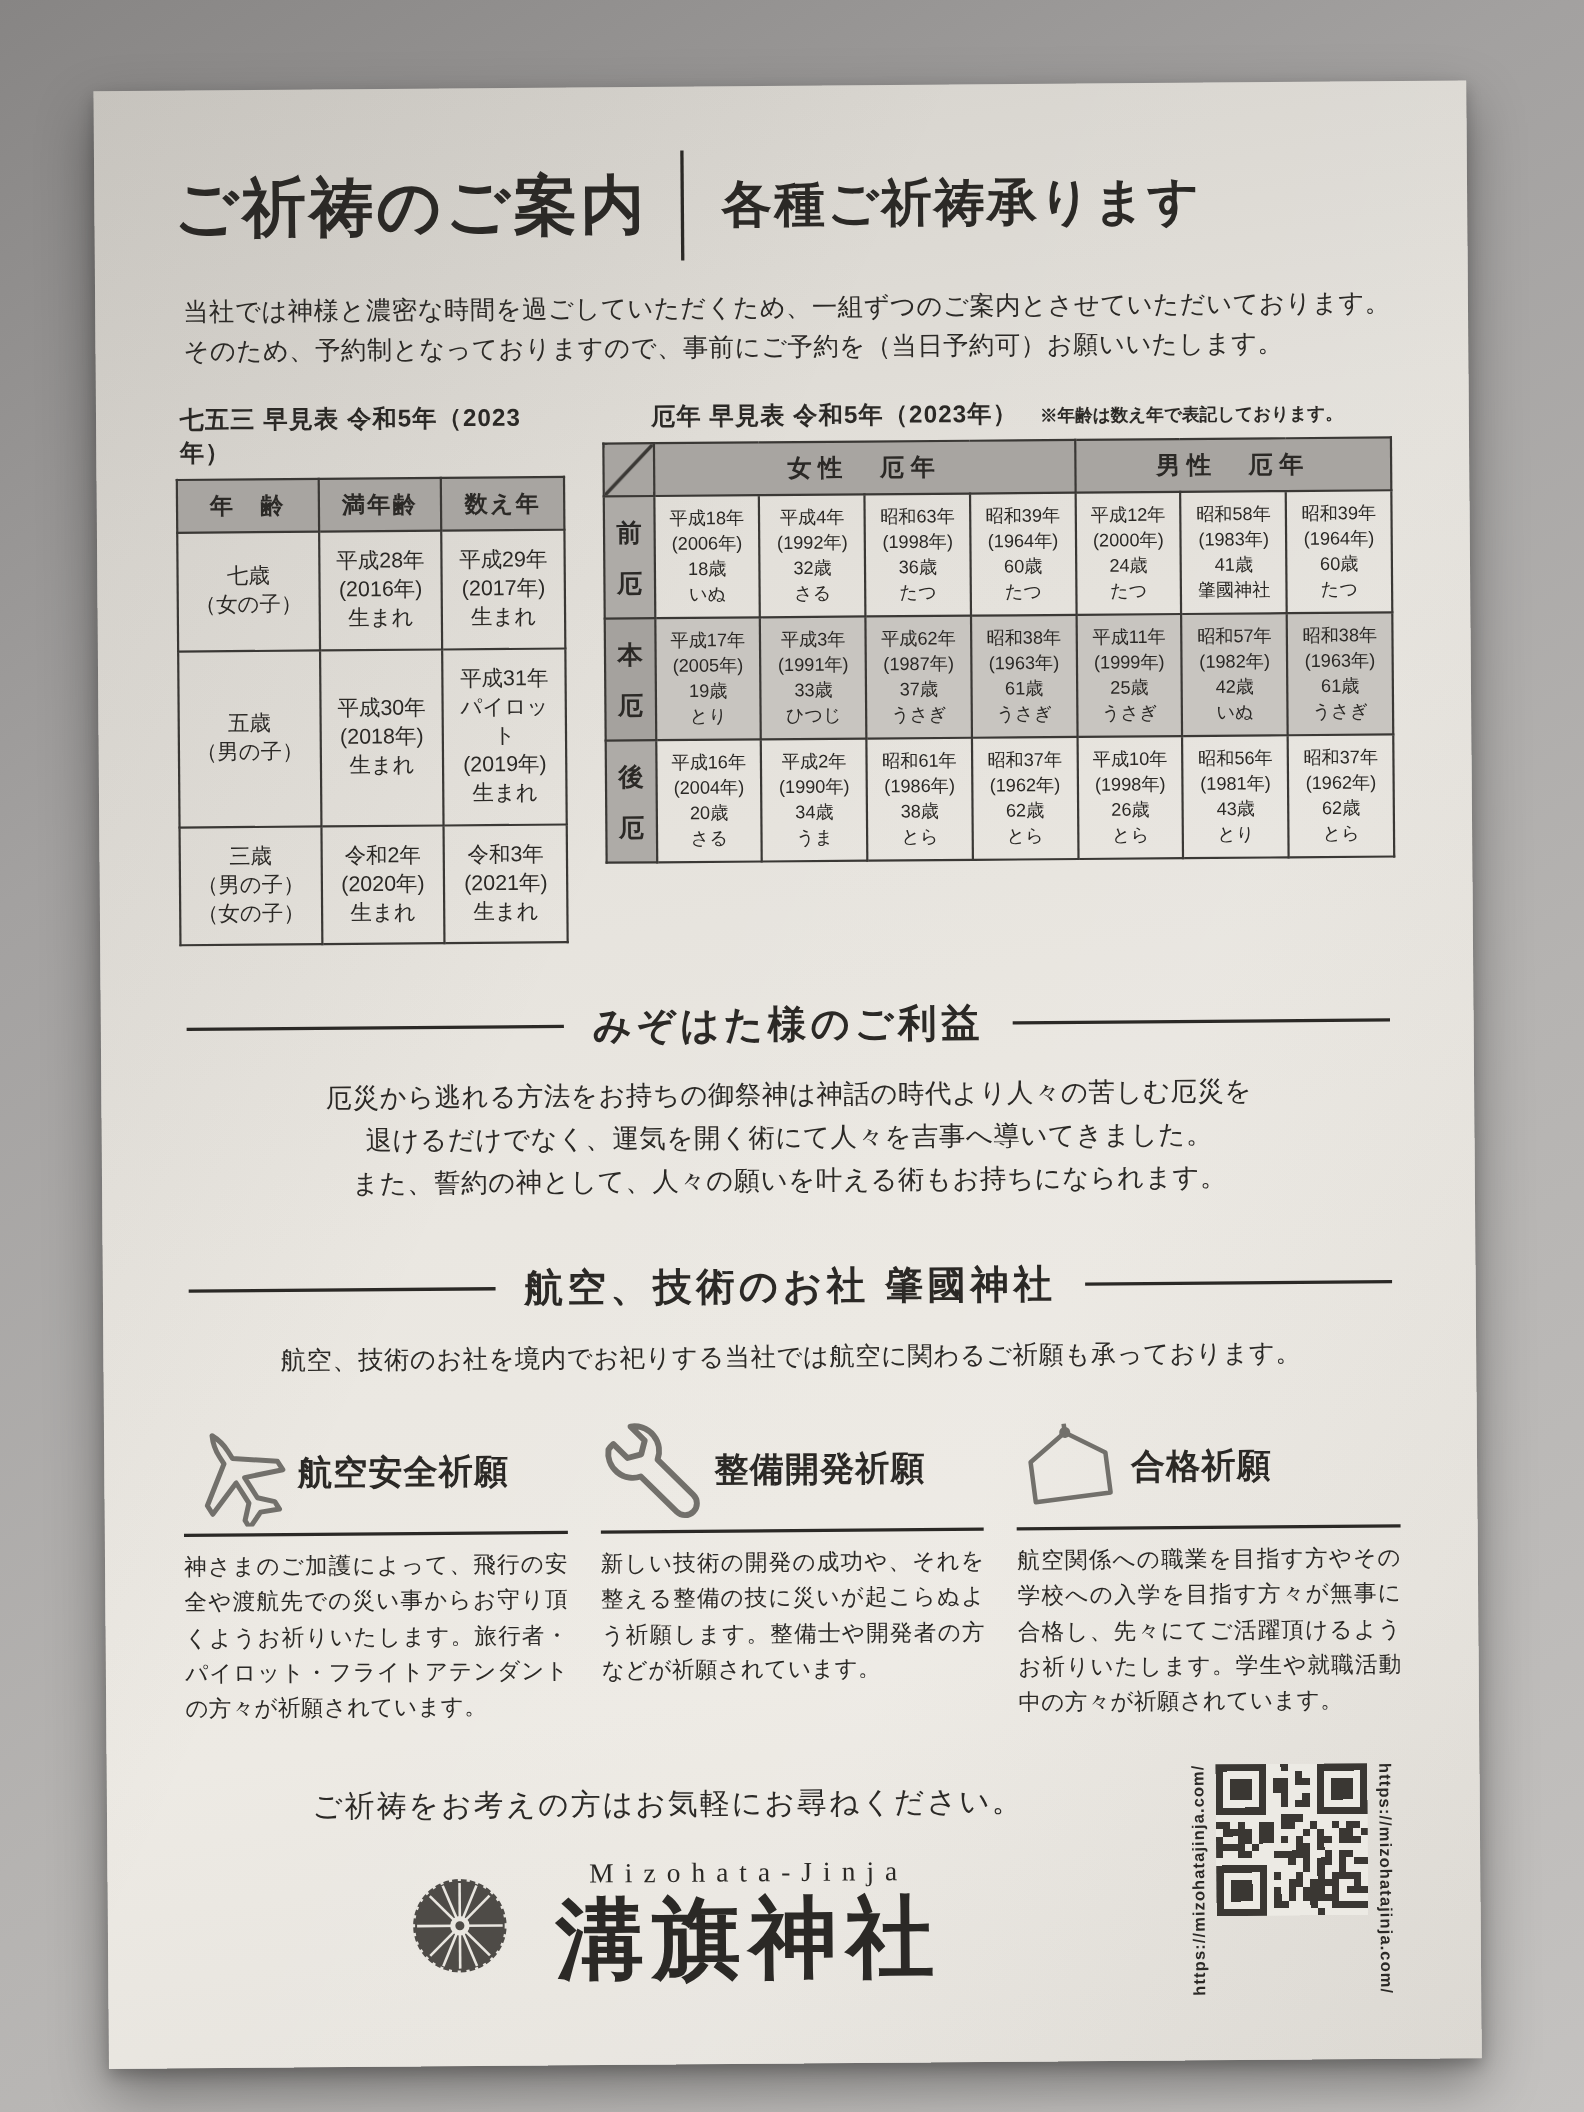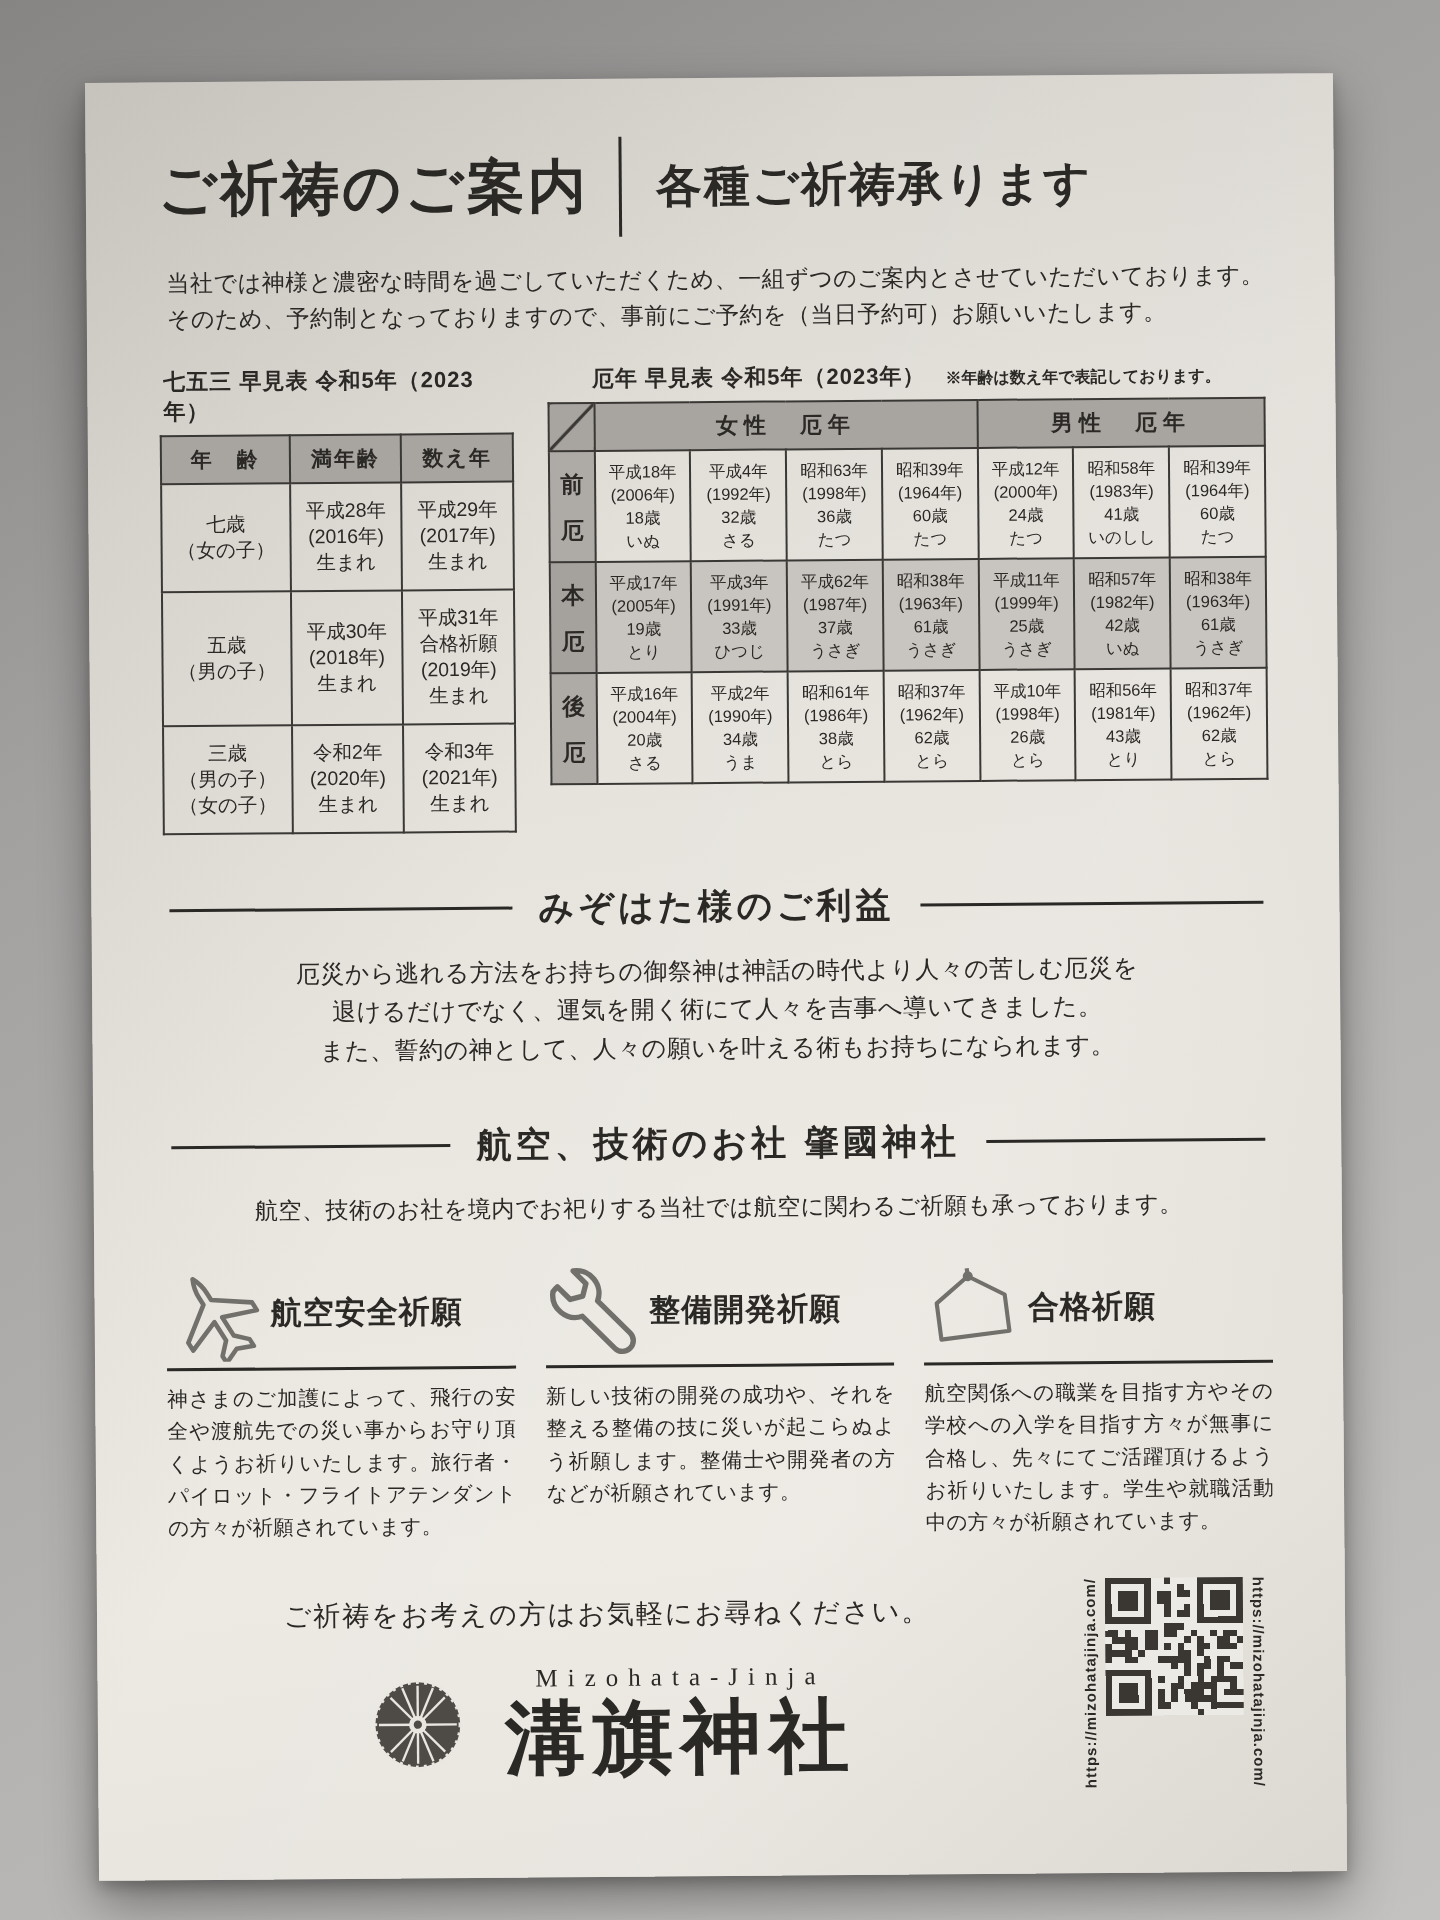--- a/index.html
+++ b/index.html
@@ -103,21 +103,21 @@
 (2017年)
 生まれ</td>
           </tr>
           <tr>
             <td>五歳
 （男の子）</td>
             <td>平成30年
 (2018年)
 生まれ</td>
             <td>平成31年
-合格祈願
+パイロット
 (2019年)
 生まれ</td>
           </tr>
           <tr>
             <td>三歳
 （男の子）
 （女の子）</td>
             <td>令和2年
 (2020年)
 生まれ</td>
@@ -160,21 +160,21 @@
 (1964年)
 60歳
 たつ</td>
             <td>平成12年
 (2000年)
 24歳
 たつ</td>
             <td>昭和58年
 (1983年)
 41歳
-いのしし</td>
+肇國神社</td>
             <td>昭和39年
 (1964年)
 60歳
 たつ</td>
           </tr>
           <tr class="shaded">
             <th class="rowlabel">本
 厄</th>
             <td>平成17年
 (2005年)

